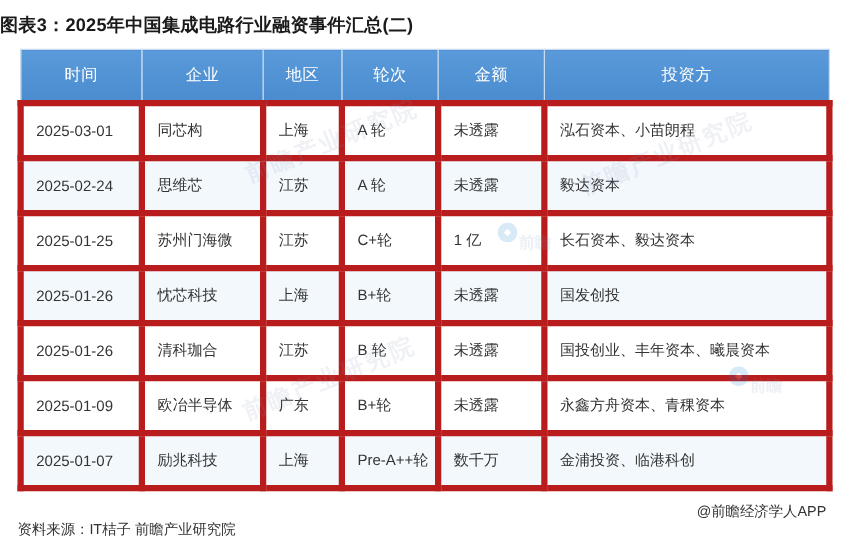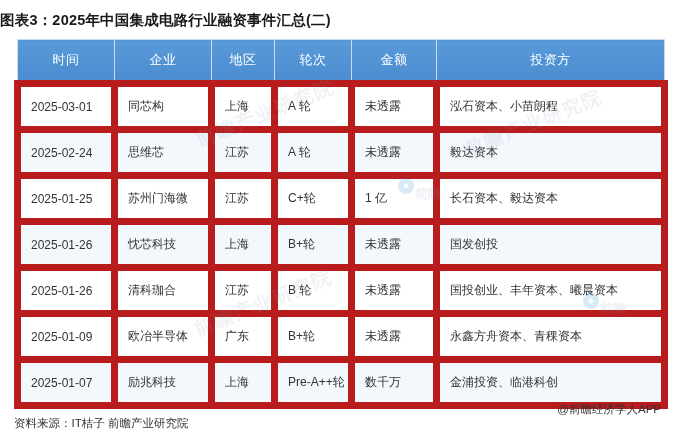--- a/index.html
+++ b/index.html
@@ -43,21 +43,21 @@
     font-size: 13px;
     font-weight: normal;
     height: 38px;
     border: 1px solid #c9dcef;
     text-align: center;
     letter-spacing: 0.5px;
   }
   tbody td {
     height: 39px;
     font-size: 12px;
-    border: 7px solid #b91c1c;
+    border: 5px solid #b91c1c;
     padding: 0 10px;
     color: #333;
     background: #ffffff;
     white-space: nowrap;
     overflow: hidden;
   }
   tbody tr.alt td {
     background: #f3f8fd;
   }
   td.l { text-align: left; }

